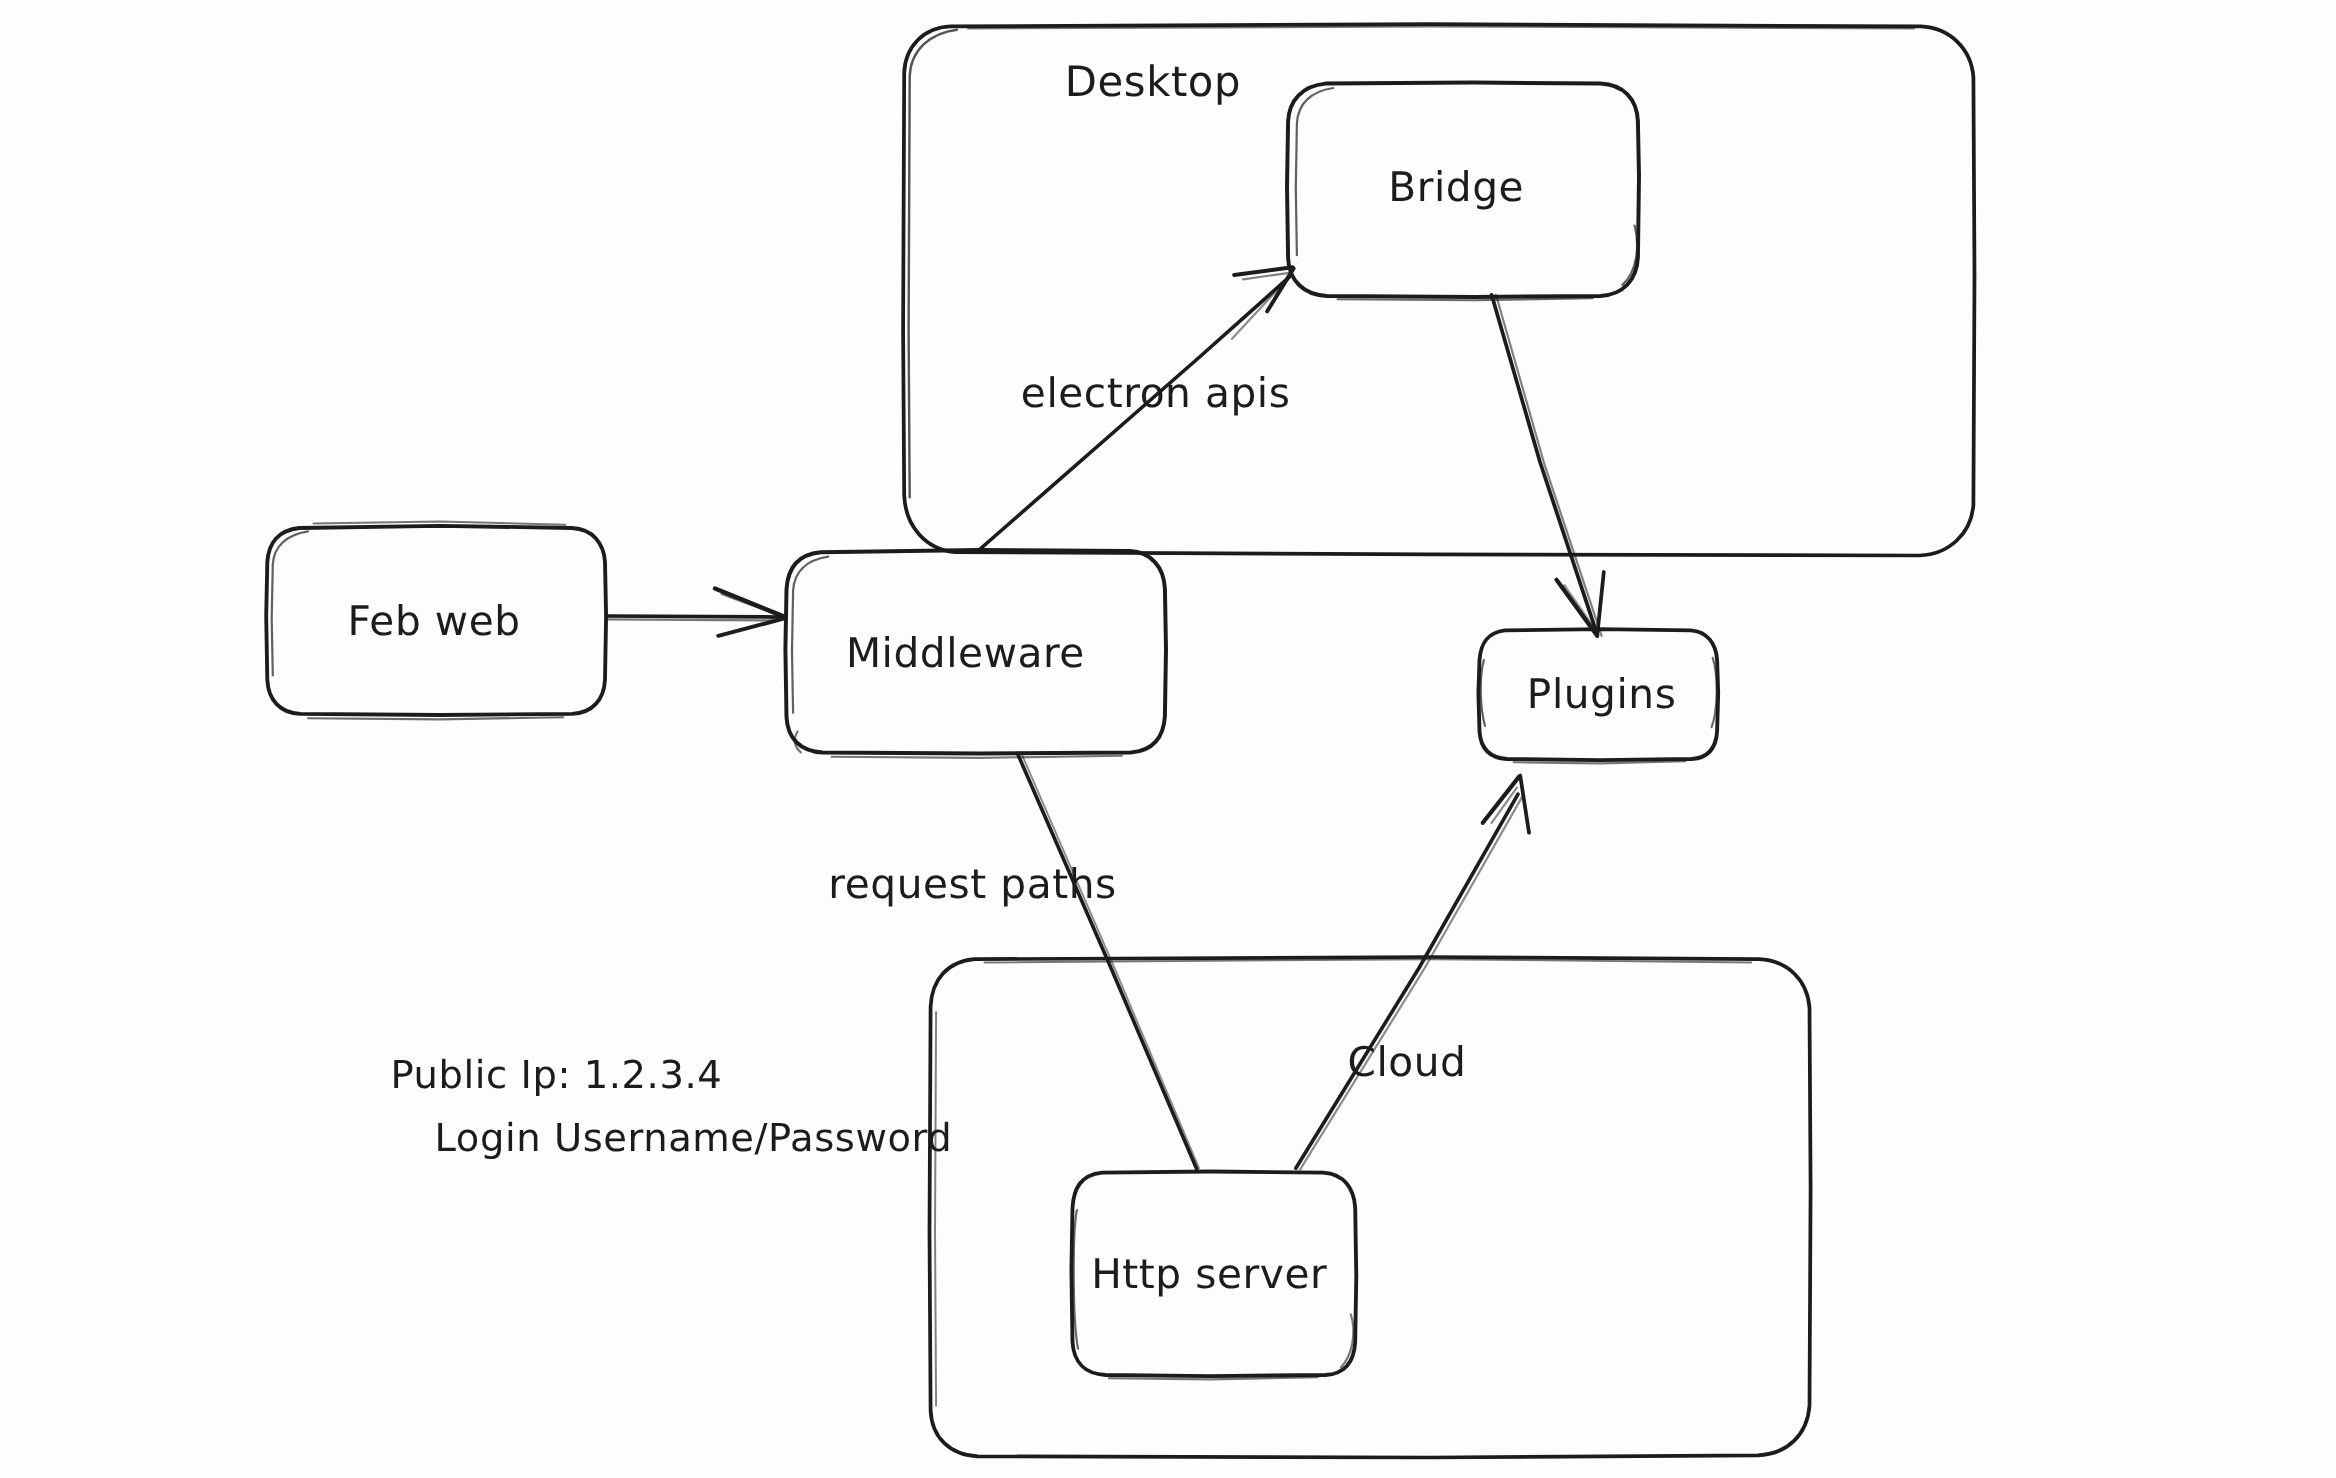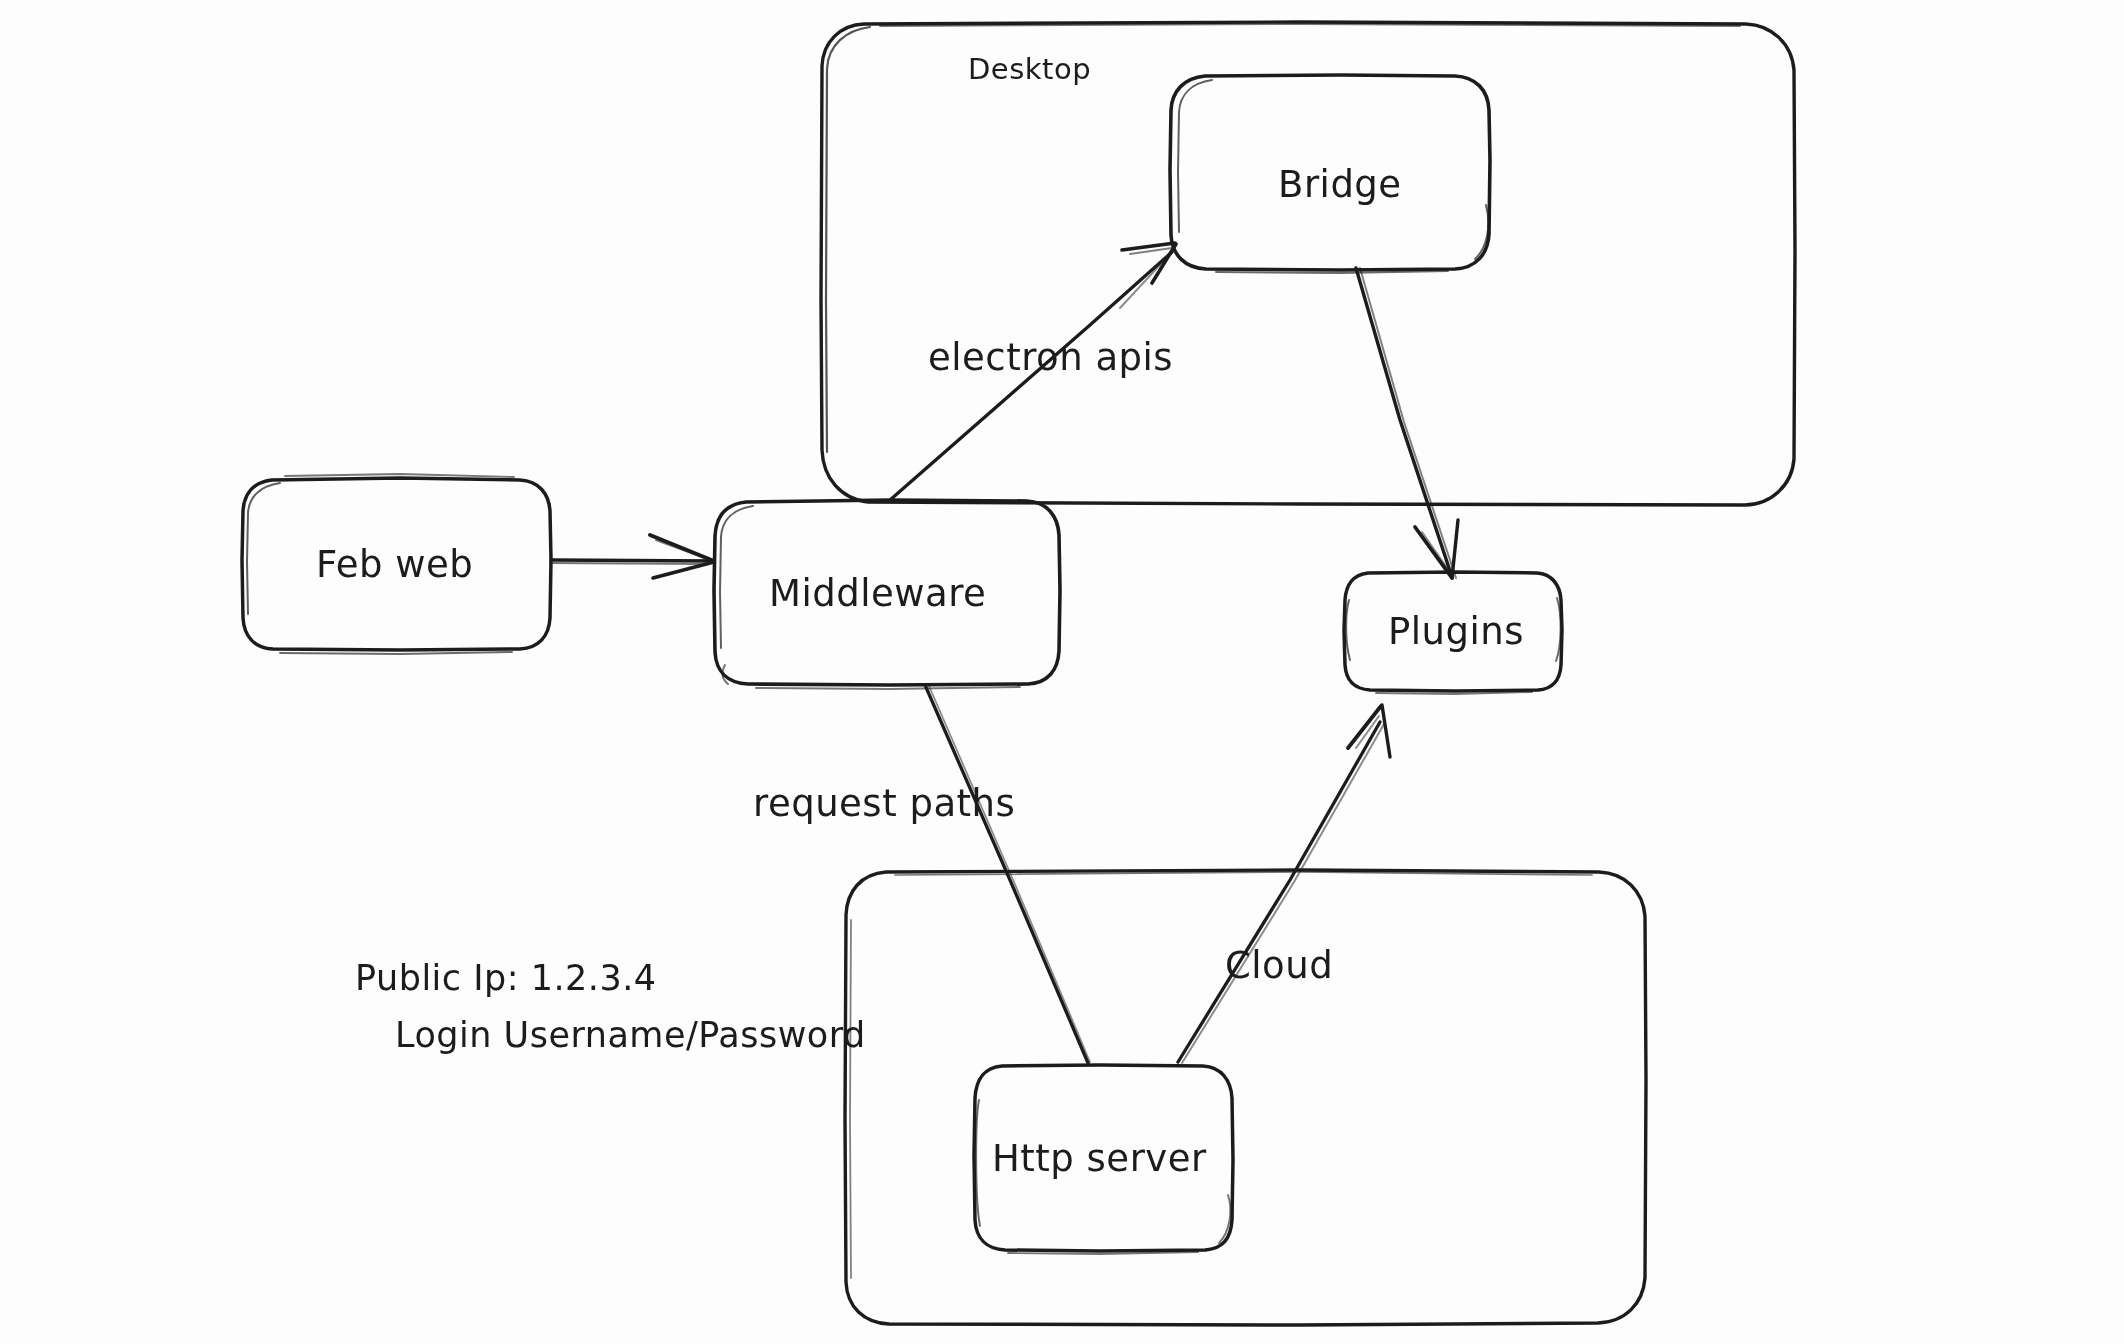--- a/index.html
+++ b/index.html
@@ -35,21 +35,21 @@
     color: #1c1c1c;
     font-family: "DejaVu Sans", sans-serif;
     white-space: nowrap;
     -webkit-font-smoothing: antialiased;
   }
   .node-label {
     font-size: 37px;
     letter-spacing: 0.5px;
   }
   .group-label {
-    font-size: 29px;
+    font-size: 38px;
     letter-spacing: 0.5px;
   }
   .edge-label {
     font-size: 37px;
     letter-spacing: 0.5px;
   }
   .note-line {
     font-size: 35px;
     letter-spacing: 0.5px;
   }
@@ -195,21 +195,21 @@
         <path d="M1348,748 L1381,706" stroke-width="3.8"></path>
         <path d="M1390,757 L1382,705" stroke-width="3.4"></path>
         <path d="M1356,748 L1379,716" stroke-width="2" opacity="0.5"></path>
       </g>
 
     </g>
   </svg>
 
   <div class="group-label hand" style="left:968px; top:52px;">Desktop</div>
 
-  <div class="node-label hand" style="left:1262px; top:163px;margin-left:16px;">Bridge</div>
+  <div class="node-label hand" style="left:1262px; top:149px;">Bridge</div>
 
   <div class="node-label hand" style="left:316px; top:543px;">Feb web</div>
 
   <div class="node-label hand" style="left:769px; top:572px;">Middleware</div>
 
   <div class="node-label hand" style="left:1388px; top:610px;">Plugins</div>
 
   <div class="node-label hand" style="left:992px; top:1137px;">Http server</div>
 
   <div class="edge-label hand" style="left:928px; top:336px;">electron apis</div>

